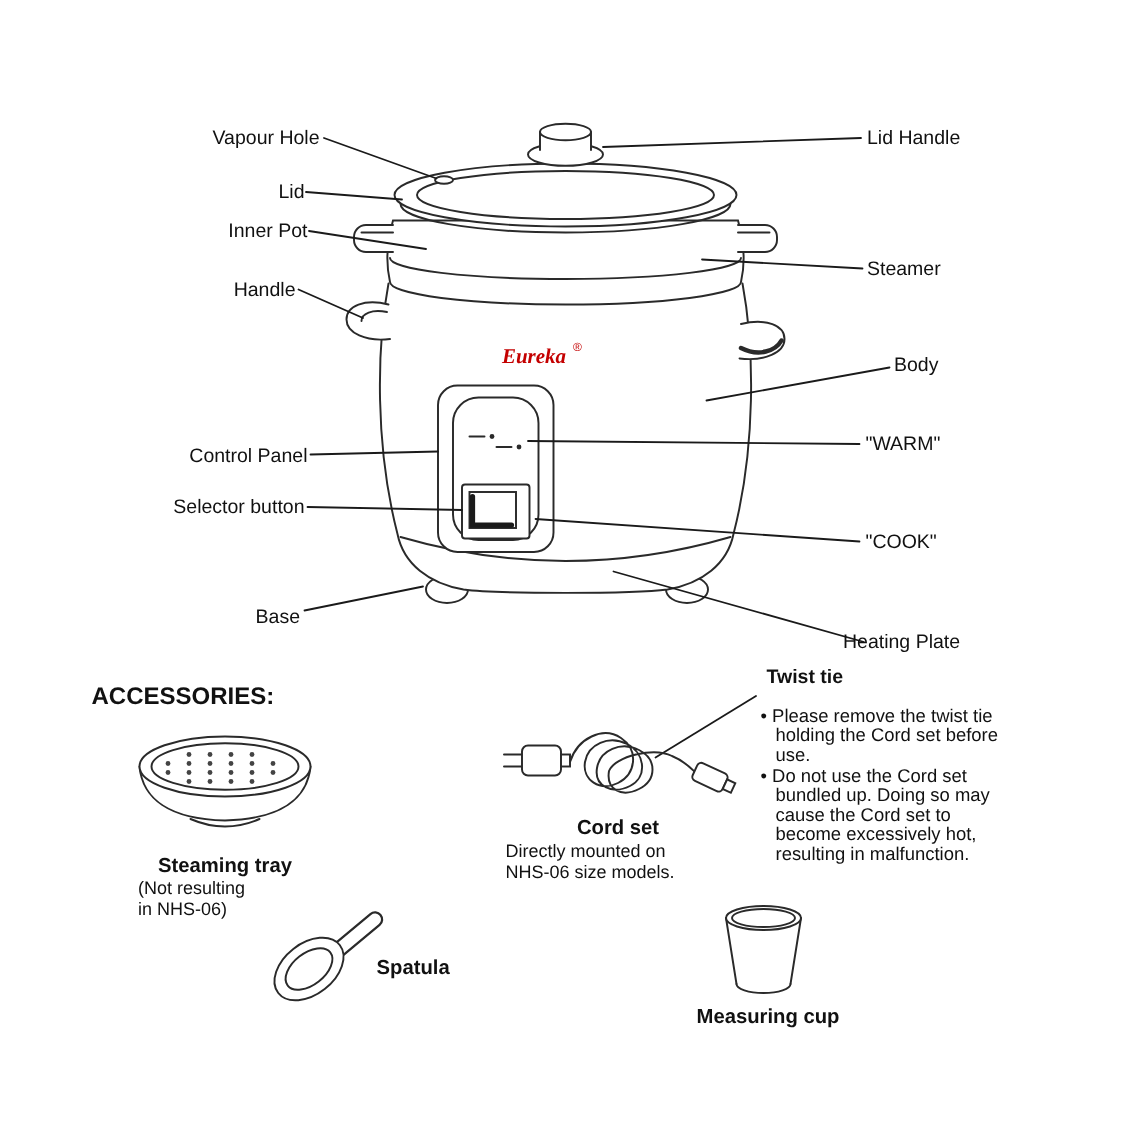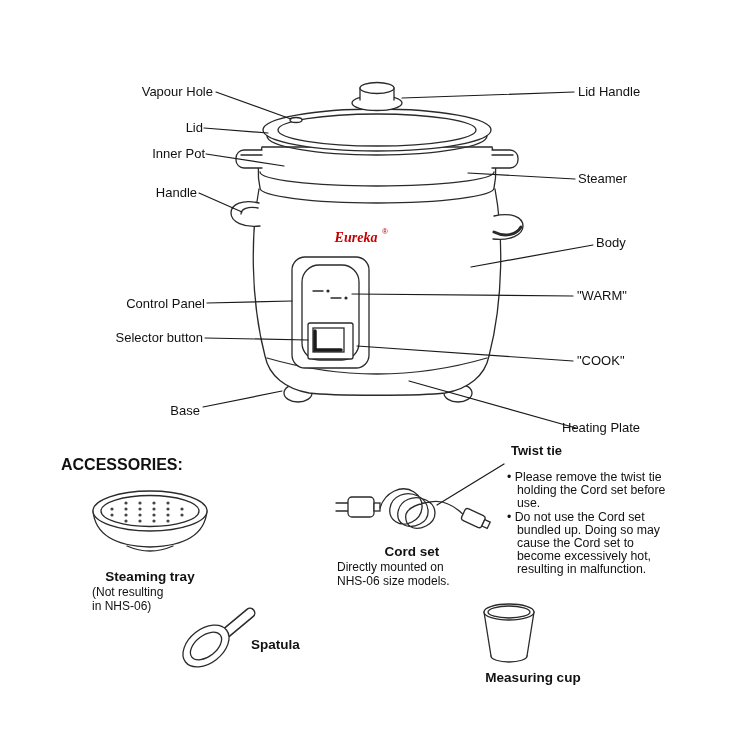--- a/index.html
+++ b/index.html
@@ -163,15 +163,15 @@
   <div class="note" style="left:337px;top:560px;width:150px">Directly mounted on</div>
   <div class="note" style="left:337px;top:574px;width:150px">NHS-06 size models.</div>
 
   <div class="twist">Twist tie</div>
   <div class="bullets">
     <div class="bullet">• Please remove the twist tie holding the Cord set before use.</div>
     <div class="bullet">• Do not use the Cord set bundled up. Doing so may cause the Cord set to become excessively hot, resulting in malfunction.</div>
   </div>
 
   <div class="cap" style="left:251px;top:637px">Spatula</div>
-  <div class="capc" style="left:473px;top:670px;width:120px">Measuring cup</div>
+  <div class="capc" style="left:452px;top:670px;width:120px">Measuring cup</div>
 
 </div>
 
 </body></html>

